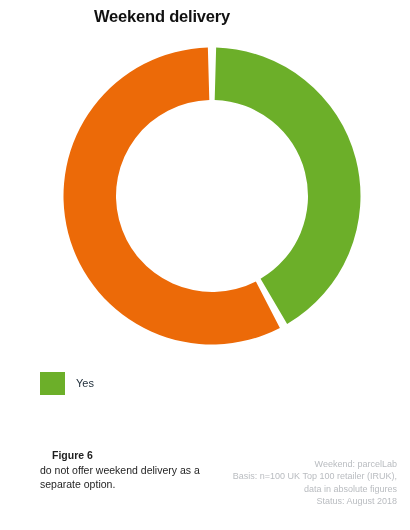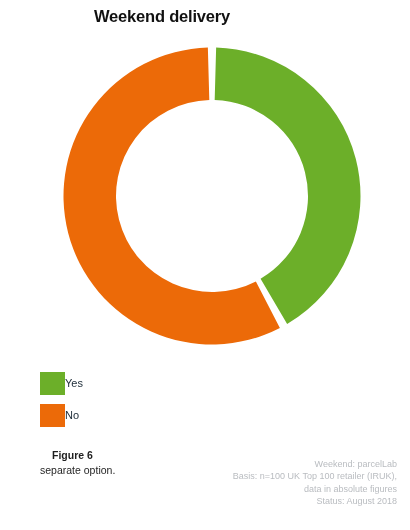--- a/index.html
+++ b/index.html
@@ -64,20 +64,21 @@
     align-items: center;
     height: 23px;
     margin-bottom: 9px;
   }
   .legend-swatch {
     width: 25px;
     height: 23px;
     flex: 0 0 auto;
   }
   .legend-label {
+    margin-left: 11px;
     font-size: 11px;
     color: #22303c;
     line-height: 23px;
   }
 
   
   .footer {
     position: absolute;
     left: 0;
     top: 448px;
@@ -133,29 +134,26 @@
     <text class="slice-value" x="307.5" y="113.3">42</text>
     <text class="slice-value" x="-1.5" y="192.7">58</text>
   </svg>
 </div>
 
 <div class="legend">
   <div class="legend-row">
     <span class="legend-swatch" style="background:#6CAF29"></span>
     <span class="legend-label">Yes</span>
   </div>
-  <div class="legend-row">
-    <span class="legend-swatch" style="background:#EC6A08"></span>
-    <span class="legend-label">No</span>
-  </div>
 </div>
 
 <div class="footer">
   <div class="footer-left">
     <span class="figure-label">Figure 6</span>
+    <span class="caption-line">do not offer weekend delivery as a</span>
     <span class="caption-line">separate option.</span>
   </div>
   <div class="footer-right">
     <span class="source-line">Weekend: parcelLab</span>
     <span class="source-line">Basis: n=100 UK Top 100 retailer (IRUK),</span>
     <span class="source-line">data in absolute figures</span>
     <span class="source-line">Status: August 2018</span>
   </div>
 </div>
 

